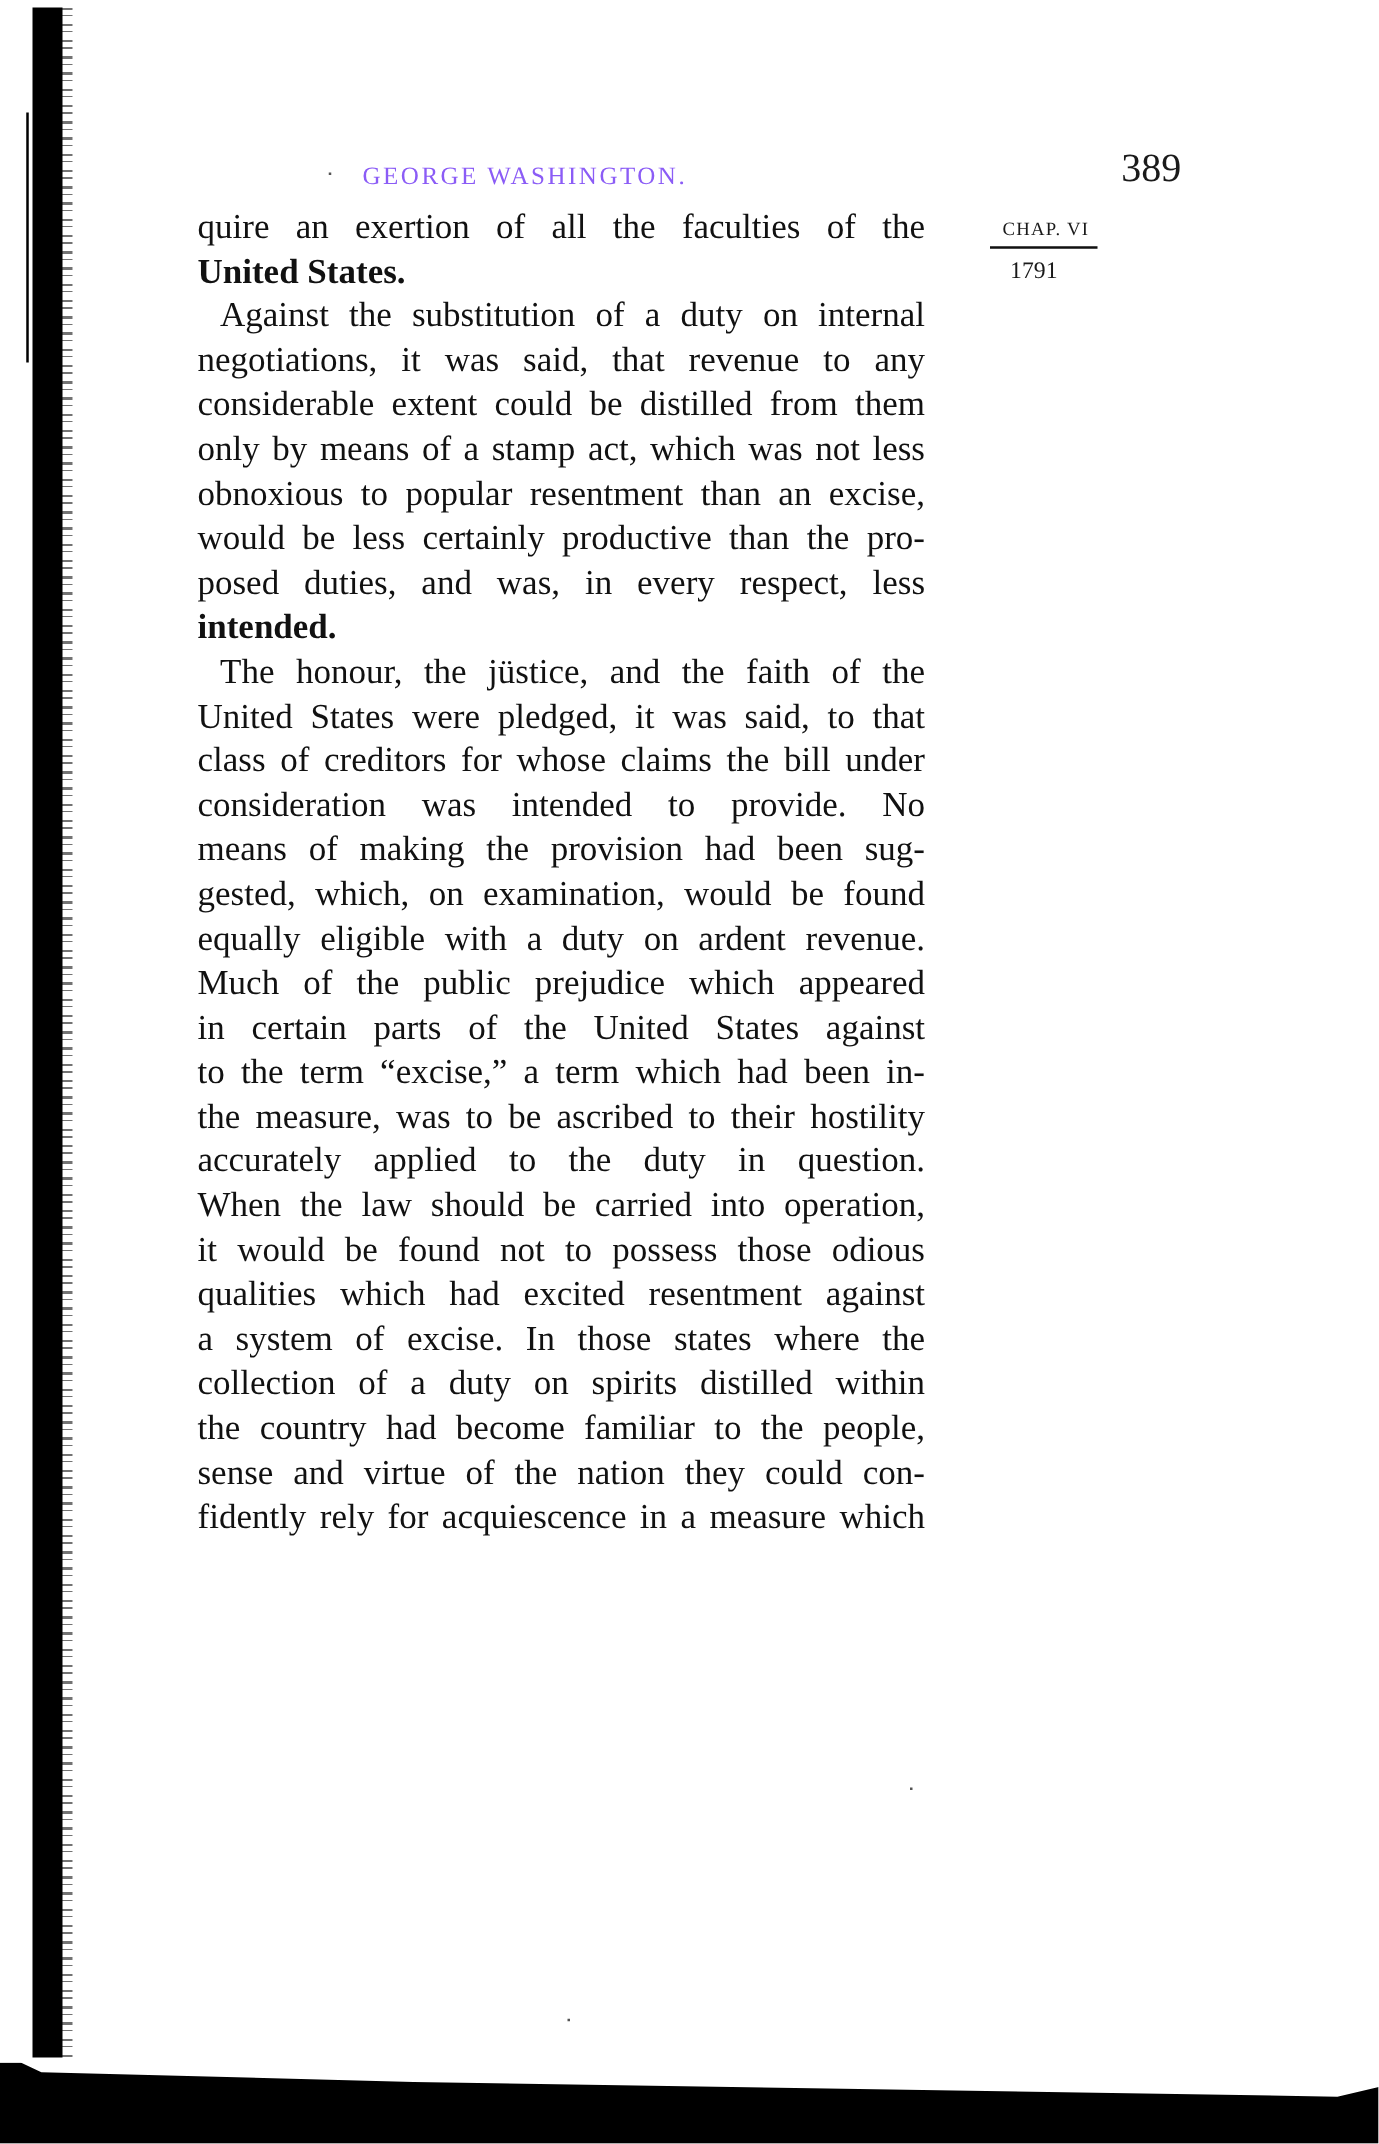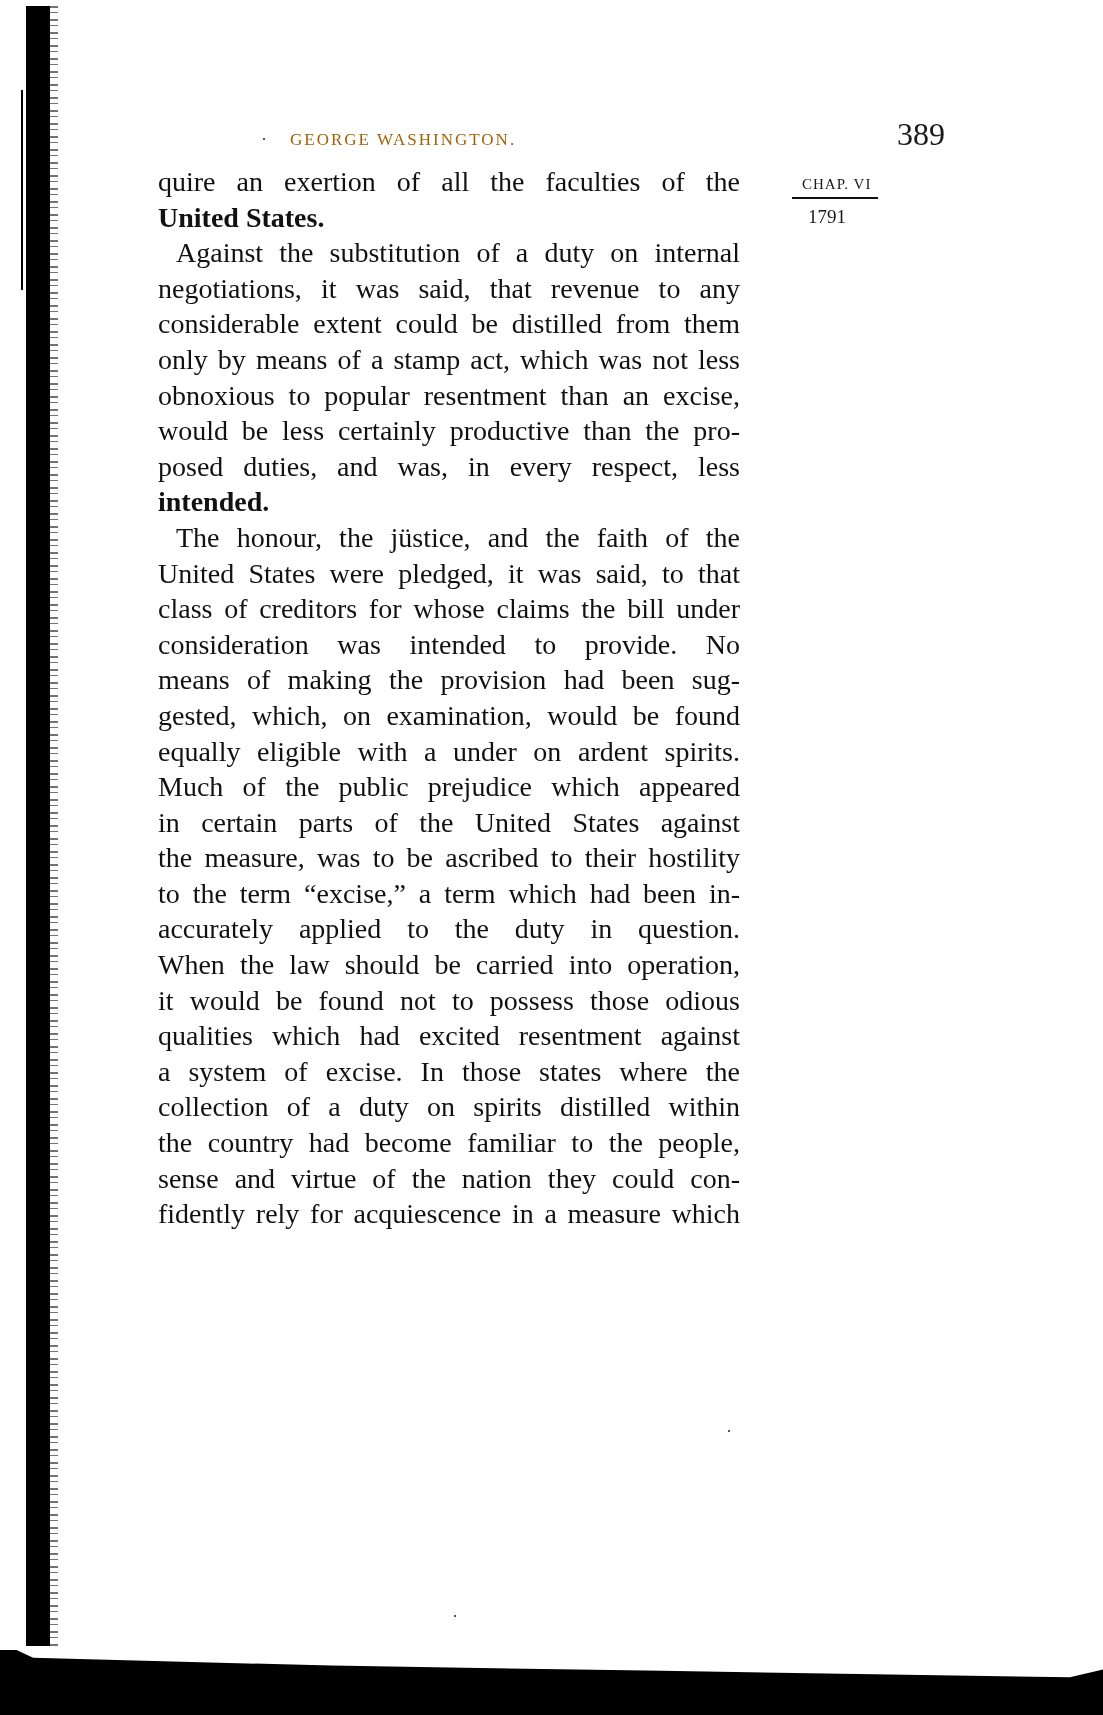--- a/index.html
+++ b/index.html
@@ -49,25 +49,25 @@
       width: 1103px;
       height: 65px;
       background: #000000;
       clip-path: polygon(0 0, 1.5% 0, 3% 12%, 30% 24%, 60% 32%, 97% 42%, 100% 30%, 100% 100%, 0 100%);
     }
 
     .running-head {
       position: absolute;
       left: 290px;
       top: 130px;
-      font-size: 17px;
+      font-size: 20px;
       letter-spacing: 2px;
       font-variant: small-caps;
       text-transform: uppercase;
-      color: #a16207;
+      color: #8b5cf6;
     }
     .page-number {
       position: absolute;
       left: 897px;
       top: 116px;
       font-size: 32px;
       color: #1a1a1a;
     }
     .margin-note {
       position: absolute;
@@ -151,25 +151,25 @@
   <span class="line">obnoxious to popular resentment than an excise,</span>
   <span class="line">would be less certainly productive than the pro-</span>
   <span class="line">posed duties, and was, in every respect, less</span>
   <span class="line last">intended.</span>
   <span class="line indent">The honour, the jüstice, and the faith of the</span>
   <span class="line">United States were pledged, it was said, to that</span>
   <span class="line">class of creditors for whose claims the bill under</span>
   <span class="line">consideration was intended to provide.  No</span>
   <span class="line">means of making the provision had been sug-</span>
   <span class="line">gested, which, on examination, would be found</span>
-  <span class="line">equally eligible with a under on ardent spirits.</span>
+  <span class="line">equally eligible with a duty on ardent revenue.</span>
   <span class="line">Much of the public prejudice which appeared</span>
   <span class="line">in certain parts of the United States against</span>
+  <span class="line">to the term “excise,” a term which had been in-</span>
   <span class="line">the measure, was to be ascribed to their hostility</span>
-  <span class="line">to the term “excise,” a term which had been in-</span>
   <span class="line">accurately applied to the duty in question.</span>
   <span class="line">When the law should be carried into operation,</span>
   <span class="line">it would be found not to possess those odious</span>
   <span class="line">qualities which had excited resentment against</span>
   <span class="line">a system of excise.  In those states where the</span>
   <span class="line">collection of a duty on spirits distilled within</span>
   <span class="line">the country had become familiar to the people,</span>
   <span class="line">sense and virtue of the nation they could con-</span>
   <span class="line">fidently rely for acquiescence in a measure which</span>
 </div>

